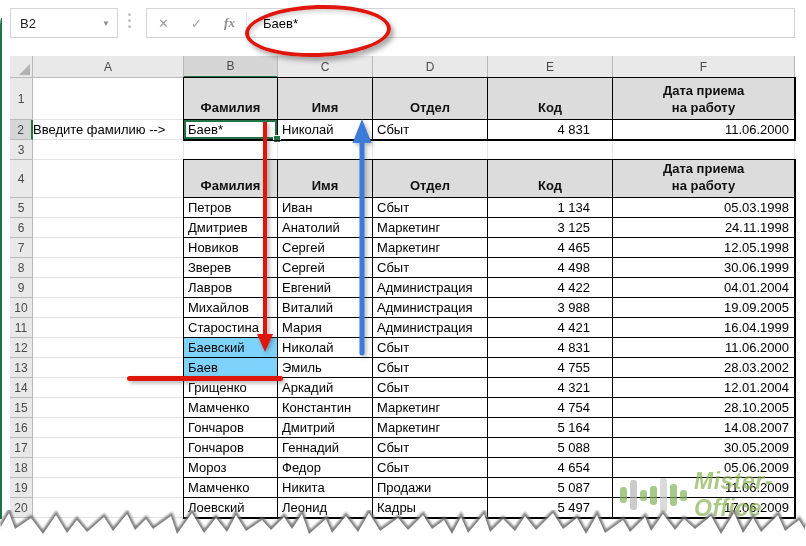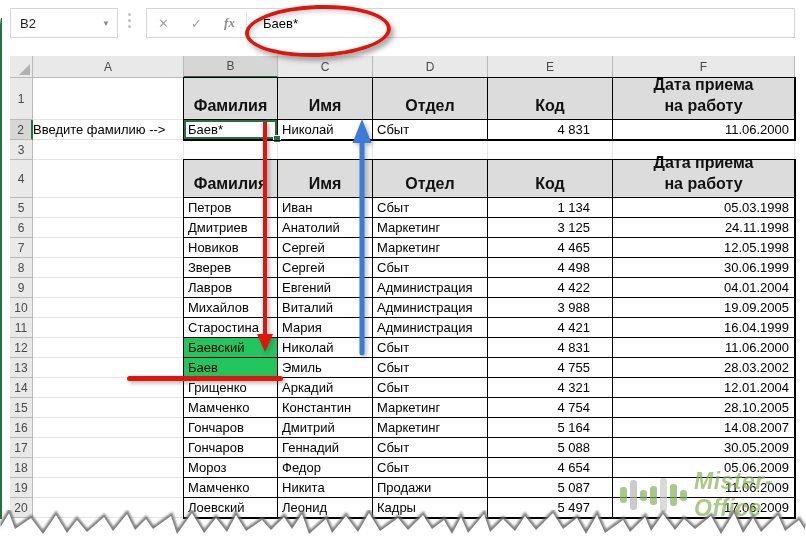--- a/index.html
+++ b/index.html
@@ -36,28 +36,28 @@
   .corner{position:relative;}
   .corner::after{content:"";position:absolute;right:2px;bottom:2px;width:0;height:0;
                  border-left:11px solid transparent;border-bottom:11px solid #b2b2b2;}
   .colhdr.sel{background:#d6d6d6;border-bottom:2px solid #217346;}
   .rowhdr.sel{background:#d6d6d6;border-right:2px solid #217346;}
   .blank{background:#fff;border-right:1px solid #e5e5e5;border-bottom:1px solid #e5e5e5;
          box-sizing:border-box;font-size:13px;color:#000;}
   .prompt-cell{display:flex;align-items:center;white-space:nowrap;}
   .th{background:#dcdcdc;border-right:1px solid #000;border-bottom:1px solid #000;
       display:flex;flex-direction:column;align-items:center;justify-content:flex-end;
-      font-weight:bold;font-size:16px;color:#111;text-align:center;line-height:1.3;
+      font-weight:bold;font-size:13px;color:#111;text-align:center;line-height:1.3;
       padding-bottom:2px;box-sizing:border-box;}
   .td{background:#fff;border-right:1px solid #000;border-bottom:1px solid #000;
       display:flex;align-items:center;font-size:13px;color:#000;padding:0 4px;
       box-sizing:border-box;white-space:nowrap;overflow:hidden;}
   .td.num{justify-content:flex-end;padding-right:22px;}
   .td.date{justify-content:flex-end;padding-right:5px;}
-  .td.hl{background:#22c55e;}
+  .td.hl{background:#7dd3fc;}
   .td.selcell{box-shadow:inset 0 0 0 2px #217346;overflow:visible;position:relative;}
   .fill-handle{position:absolute;right:-4px;bottom:-4px;width:6px;height:6px;background:#217346;
                border:1px solid #fff;z-index:6;}
   .toutline{position:absolute;border:1.5px solid #000;box-sizing:border-box;
             pointer-events:none;z-index:8;}
   .outline-top{left:183px;top:77px;width:613px;height:64px;}
   .outline-bottom{left:183px;top:159px;width:613px;height:360px;}
 
   
   .overlay{position:absolute;left:0;top:0;width:806px;height:546px;pointer-events:none;}

